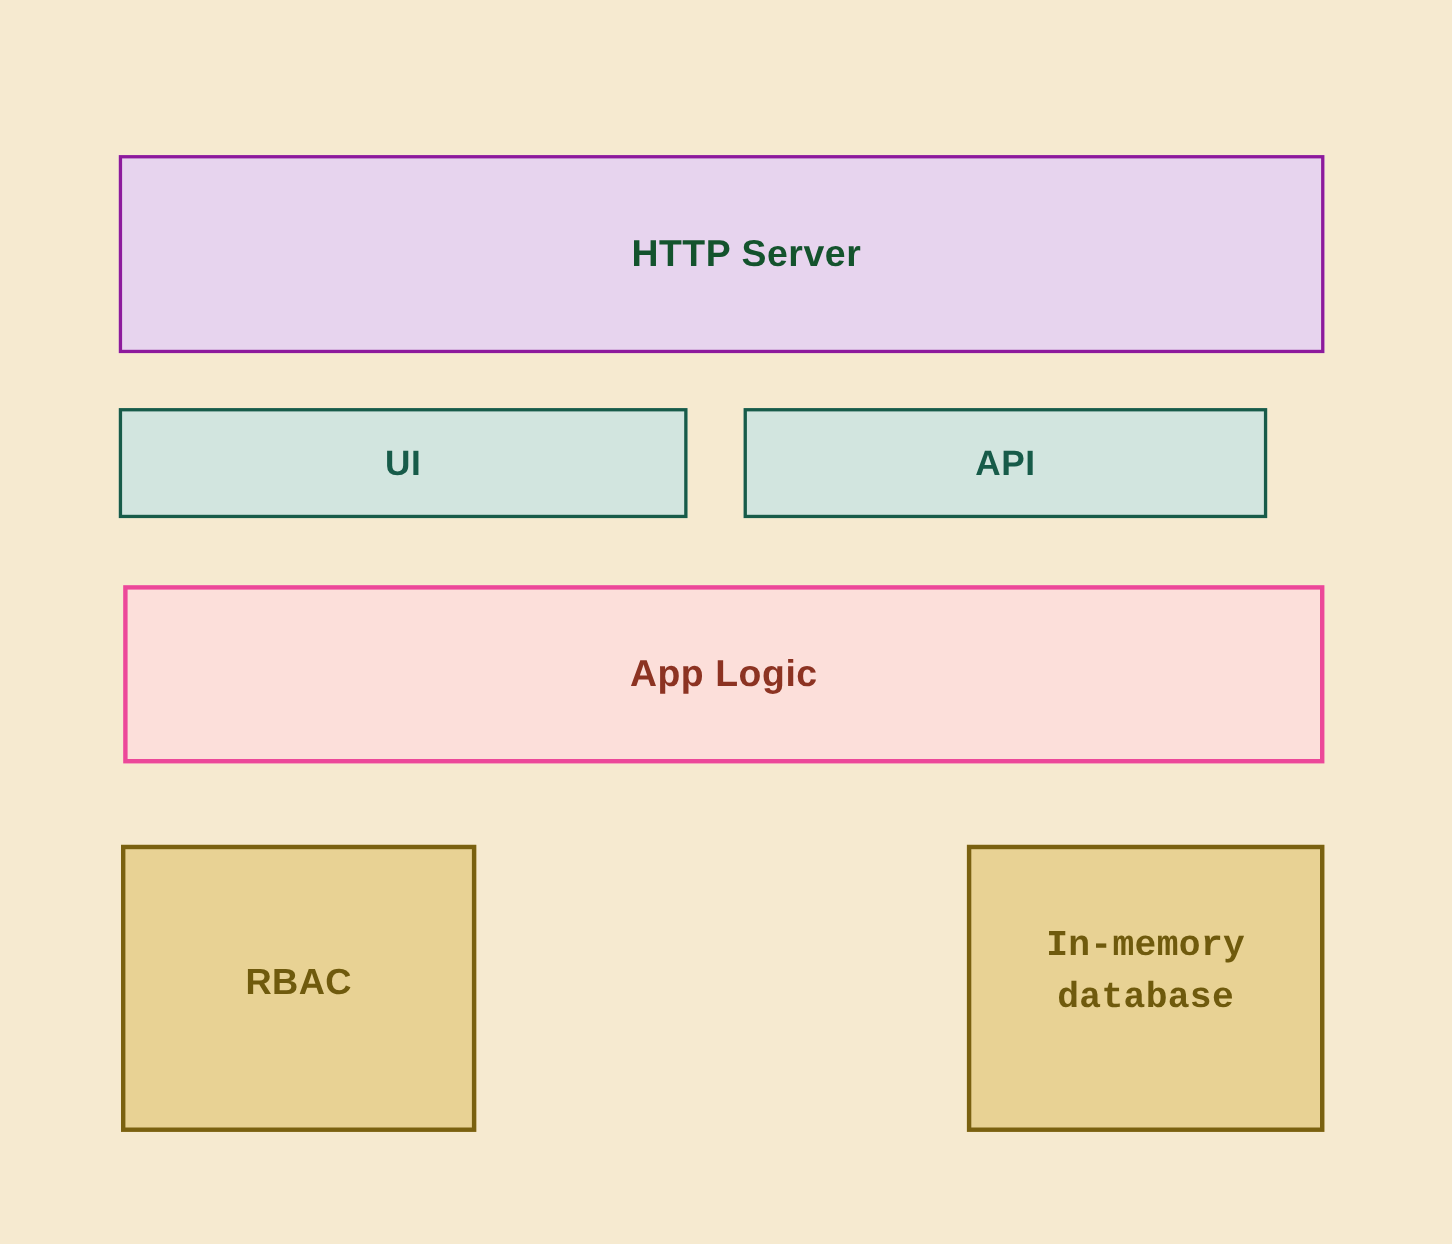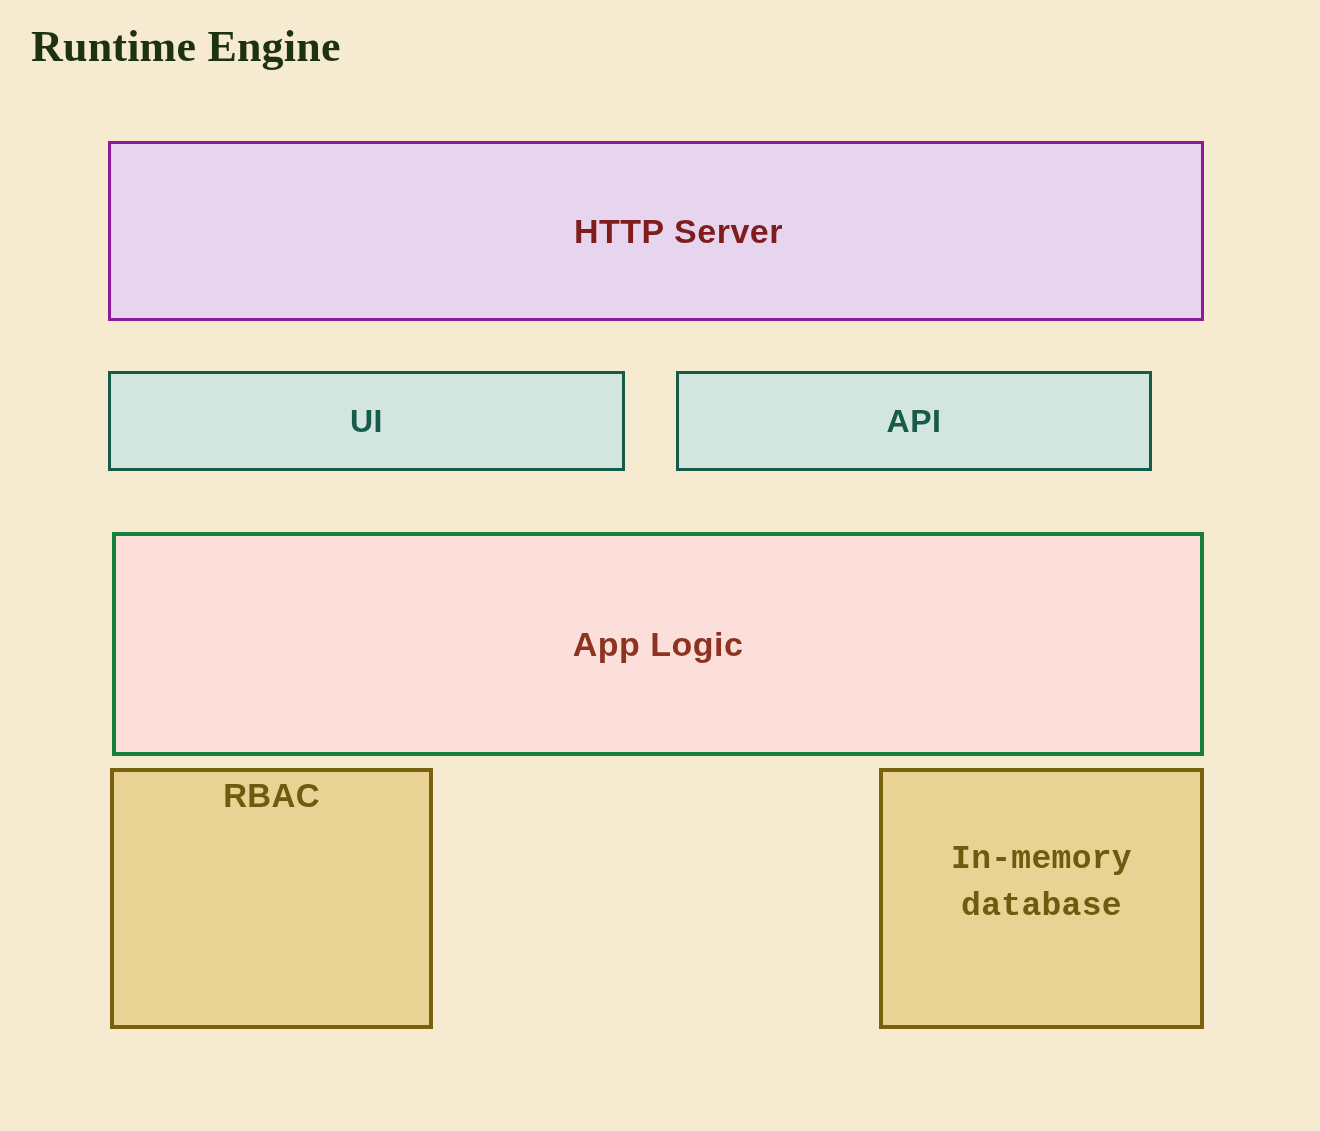--- a/index.html
+++ b/index.html
@@ -49,21 +49,21 @@
     left: 108px;
     top: 141px;
     width: 1096px;
     height: 180px;
     background: #e7d4ee;
     border: 3px solid #8d1a9c;
   }
   #node-http-server .node-label {
     font-size: 34px;
     line-height: 40px;
-    color: #7f1d1d;
+    color: #14532d;
     letter-spacing: 0.5px;
     margin-left: 45px;
   }
 
   
   #node-ui, #node-api {
     top: 371px;
     height: 100px;
     background: #d2e5df;
     border: 3px solid #175b49;
@@ -76,23 +76,23 @@
     line-height: 38px;
     color: #175b49;
     letter-spacing: 0.5px;
   }
 
   
   #node-app-logic {
     left: 112px;
     top: 532px;
     width: 1092px;
-    height: 224px;
+    height: 162px;
     background: #fcdfda;
-    border: 4px solid #15803d;
+    border: 4px solid #ec4899;
   }
   #node-app-logic .node-label {
     font-size: 34px;
     line-height: 40px;
     color: #8c3322;
     letter-spacing: 0.5px;
   }
 
   
   .tier4 {
@@ -105,30 +105,29 @@
   #node-rbac      { left: 110px; width: 323px; }
   #node-formula   { left: 491px; width: 327px; }
   #node-inmemory  { left: 879px; width: 325px; }
   .tier4 .node-label {
     font-size: 33px;
     line-height: 47px;
     color: #6f5a0d;
     letter-spacing: 0.3px;
     width: 100%;
   }
-  #node-rbac .node-label     { }
+  #node-rbac .node-label     { margin-top: 97px; }
   #node-formula .node-label  { margin-top: 74px; }
   #node-inmemory .node-label { margin-top: 64px; font-family: Liberation Mono, monospace; }
 </style>
 </head>
 <body>
 
 <div id="canvas">
 
-  <div id="page-title">Runtime Engine</div>
 
   <div class="node" id="node-http-server">
     <span class="node-label">HTTP Server</span>
   </div>
 
   <div class="node" id="node-ui">
     <span class="node-label">UI</span>
   </div>
 
   <div class="node" id="node-api">

